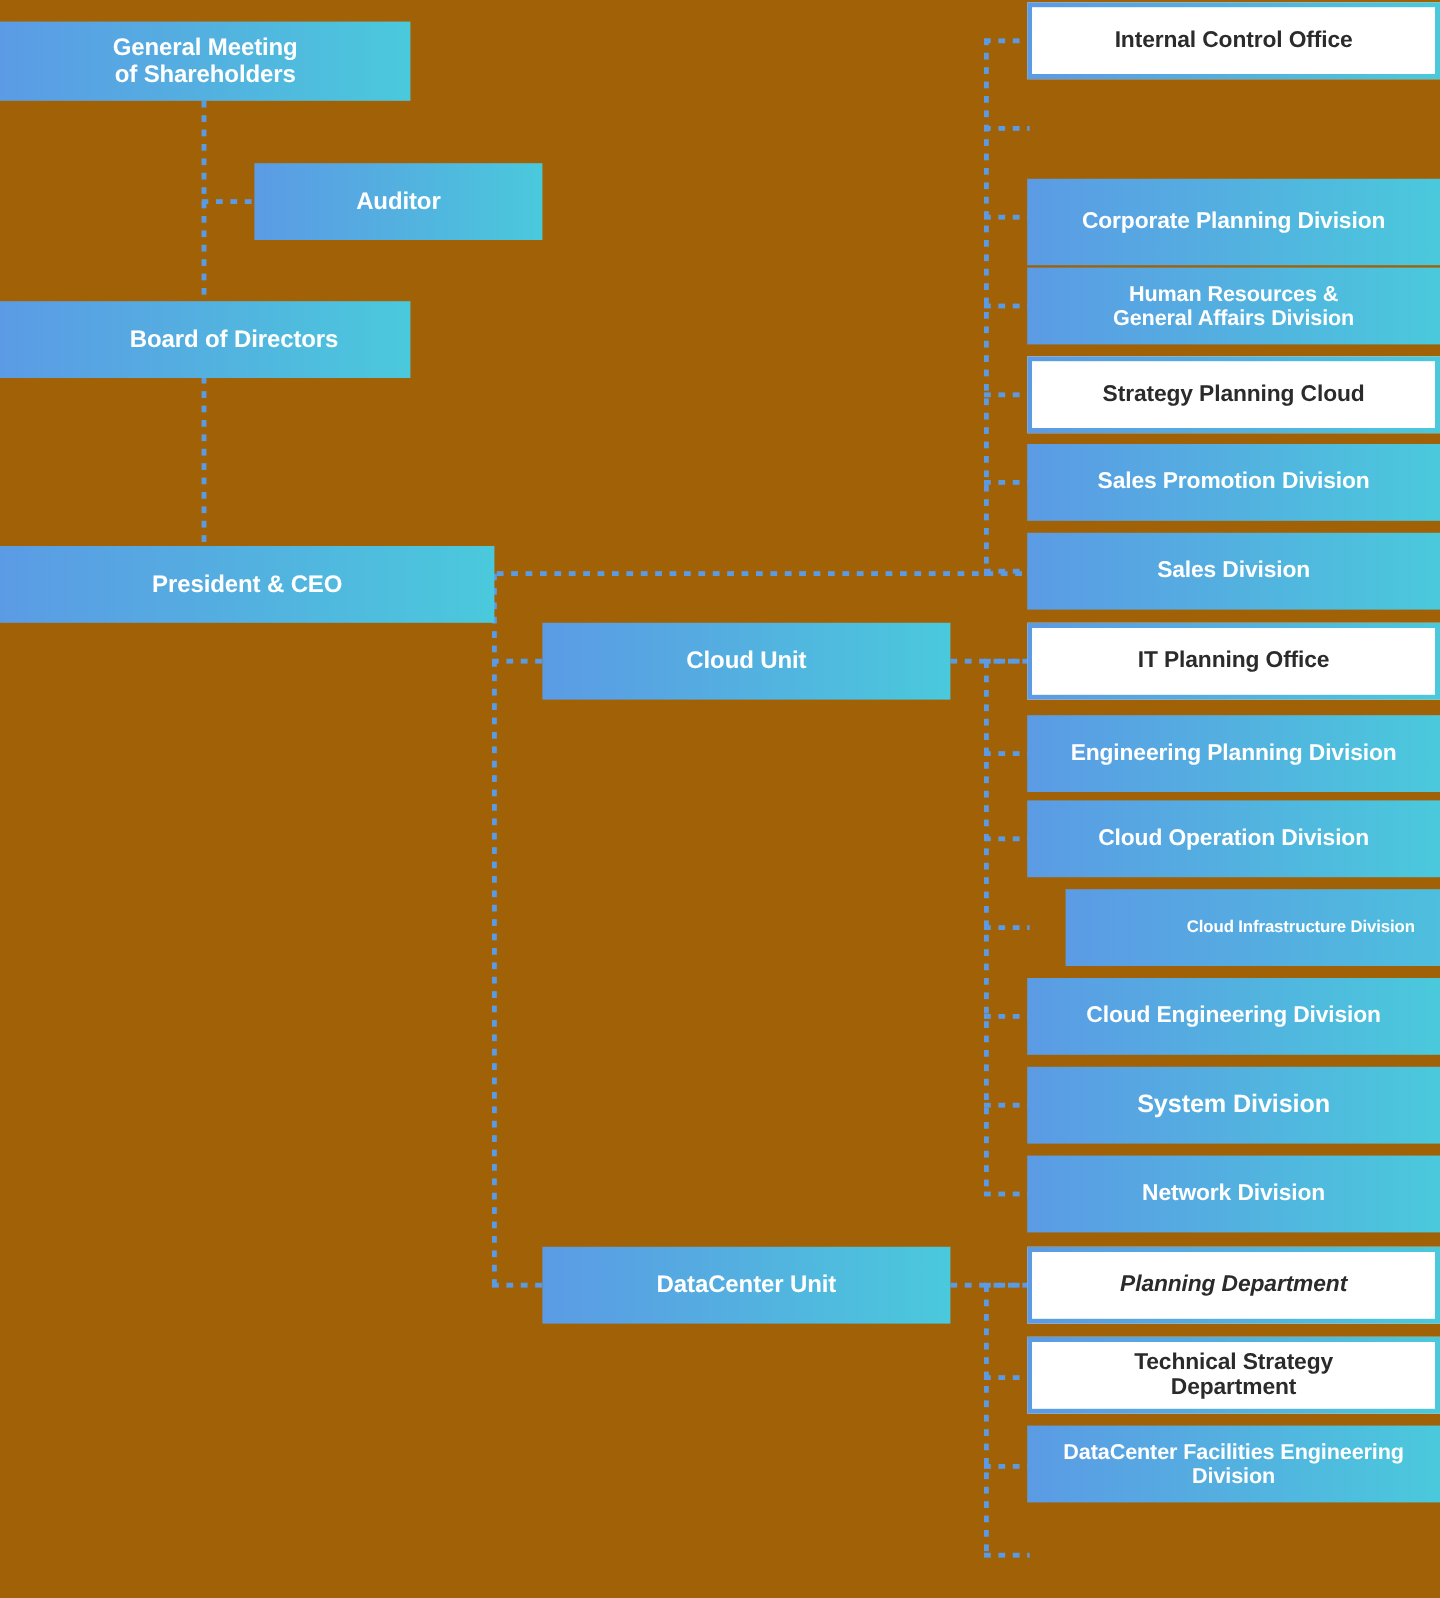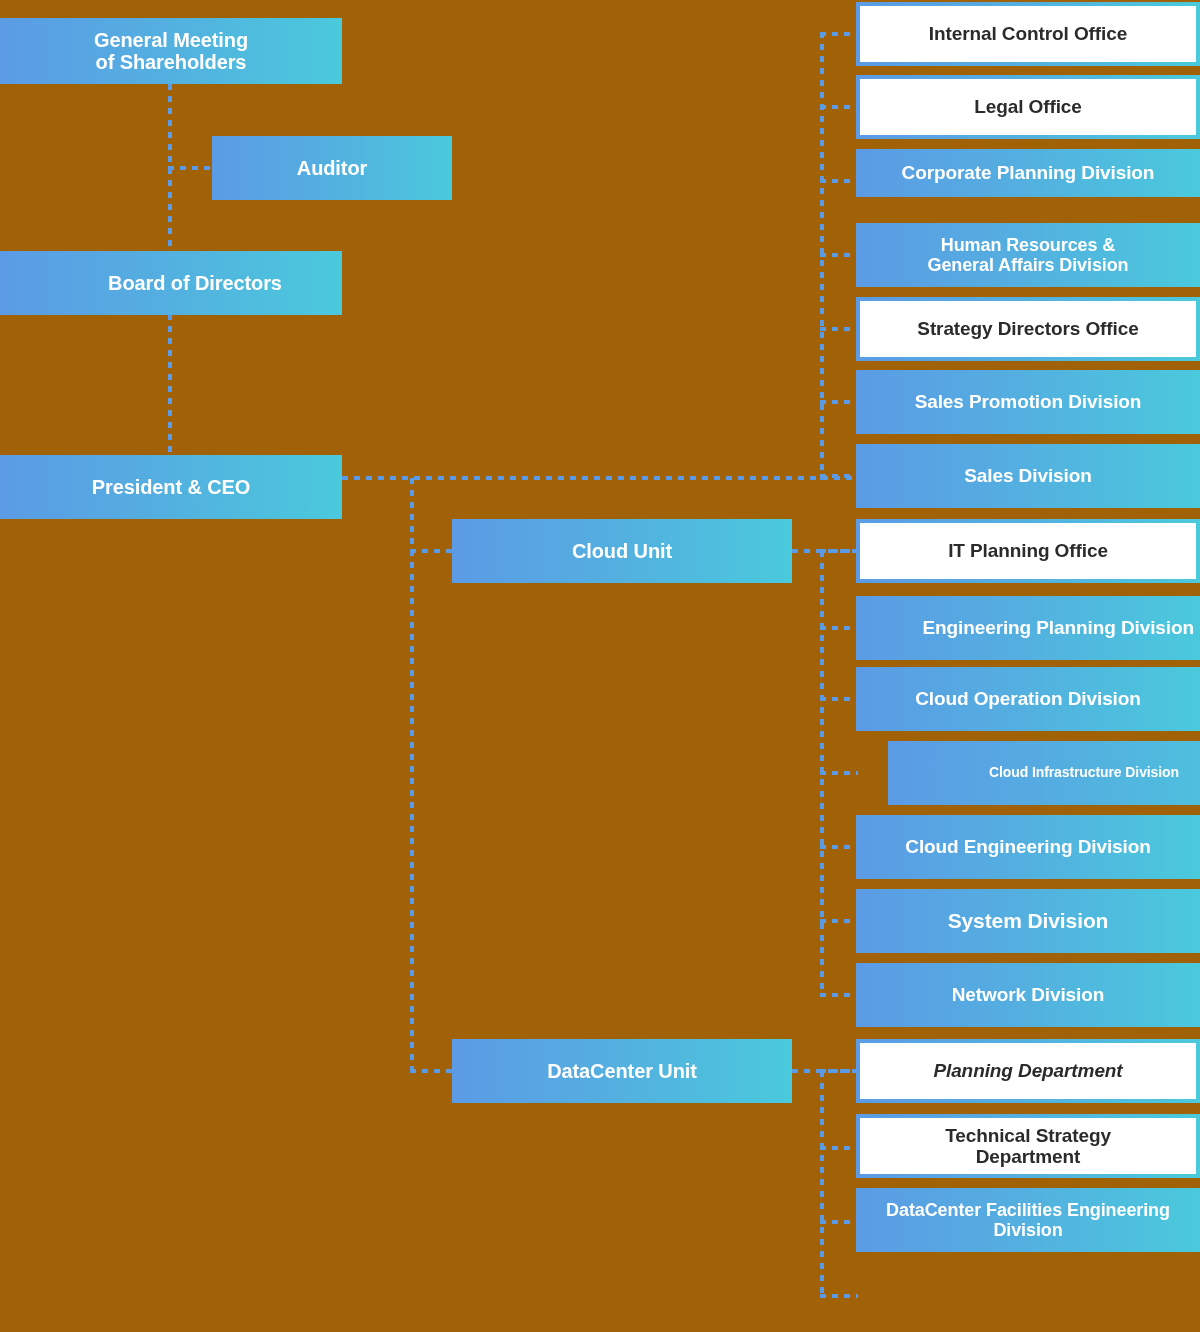--- a/index.html
+++ b/index.html
@@ -126,68 +126,65 @@
   </div>
 
   <div class="node filled" style="left:212px; top:136px; width:240px; height:64px; font-size:20px;">
     <span class="label">Auditor</span>
   </div>
 
   <div class="node filled" style="left:0px; top:251px; width:342px; height:64px; font-size:20px;padding-left:48px;">
     <span class="label">Board of Directors</span>
   </div>
 
-  <div class="node filled" style="left:0px; top:455px; width:342px; height:64px; font-size:20px;">
+  <div class="node filled" style="left:0px; top:455px; width:412px; height:64px; font-size:20px;">
     <span class="label">President &amp; CEO</span>
   </div>
 
   <div class="node filled" style="left:452px; top:519px; width:340px; height:64px; font-size:20px;">
     <span class="label">Cloud Unit</span>
   </div>
 
   <div class="node filled" style="left:452px; top:1039px; width:340px; height:64px; font-size:20px;">
     <span class="label">DataCenter Unit</span>
   </div>
 
   <div class="node outline" style="left:856px; top:2px; width:344px; height:64px; font-size:19px;">
     <span class="label">Internal Control Office</span>
   </div>
 
-  <div class="node outline" style="left:856px; top:75px; width:344px; height:64px; font-size:19px;">
-    <span class="label">Legal Office</span>
-  </div>
-
-  <div class="node filled" style="left:856px; top:149px; width:344px; height:48px; font-size:19px;">
+
+  <div class="node filled" style="left:856px; top:149px; width:344px; height:72px; font-size:19px;">
     <span class="label">Corporate Planning Division</span>
   </div>
 
   <div class="node filled" style="left:856px; top:223px; width:344px; height:64px; font-size:18px;">
     <span class="label">
       <span>Human Resources &amp;</span><br>
       <span>General Affairs Division</span>
     </span>
   </div>
 
   <div class="node outline" style="left:856px; top:297px; width:344px; height:64px; font-size:19px;">
-    <span class="label">Strategy Directors Office</span>
+    <span class="label">Strategy Planning Cloud</span>
   </div>
 
   <div class="node filled" style="left:856px; top:370px; width:344px; height:64px; font-size:19px;">
     <span class="label">Sales Promotion Division</span>
   </div>
 
   <div class="node filled" style="left:856px; top:444px; width:344px; height:64px; font-size:19px;">
     <span class="label">Sales Division</span>
   </div>
 
   <div class="node outline" style="left:856px; top:519px; width:344px; height:64px; font-size:19px;">
     <span class="label">IT Planning Office</span>
   </div>
 
-  <div class="node filled" style="left:856px; top:596px; width:344px; height:64px; font-size:19px;text-align:right;">
+  <div class="node filled" style="left:856px; top:596px; width:344px; height:64px; font-size:19px;">
     <span class="label">Engineering Planning Division</span>
   </div>
 
   <div class="node filled" style="left:856px; top:667px; width:344px; height:64px; font-size:19px;">
     <span class="label">Cloud Operation Division</span>
   </div>
 
   <div class="node filled" style="left:856px; top:741px; width:392px; height:64px; font-size:14px;margin-left:32px;">
     <span class="label">Cloud Infrastructure Division</span>
   </div>

